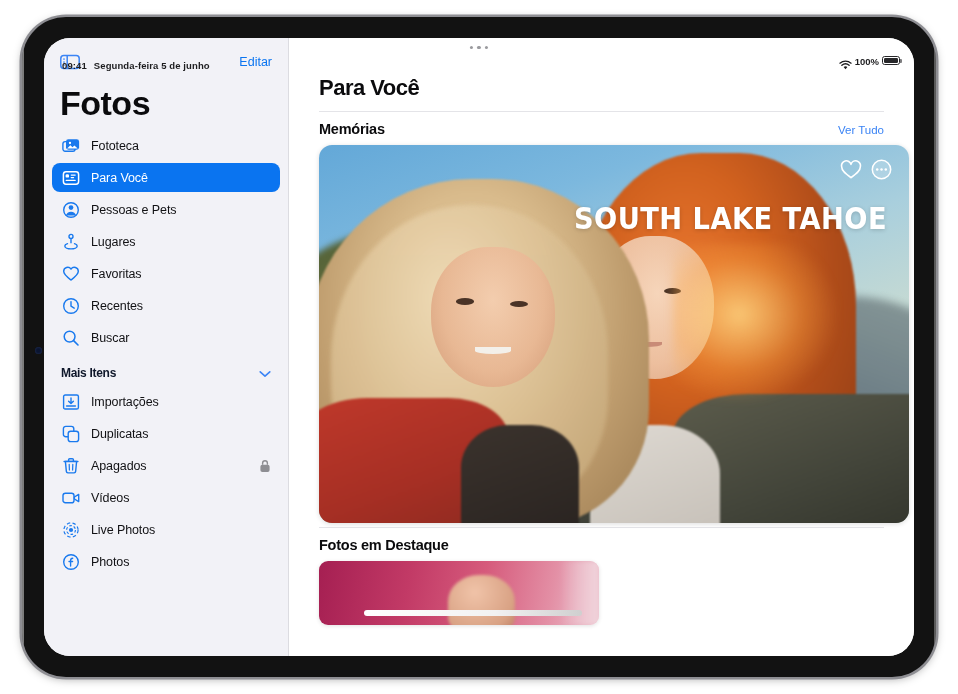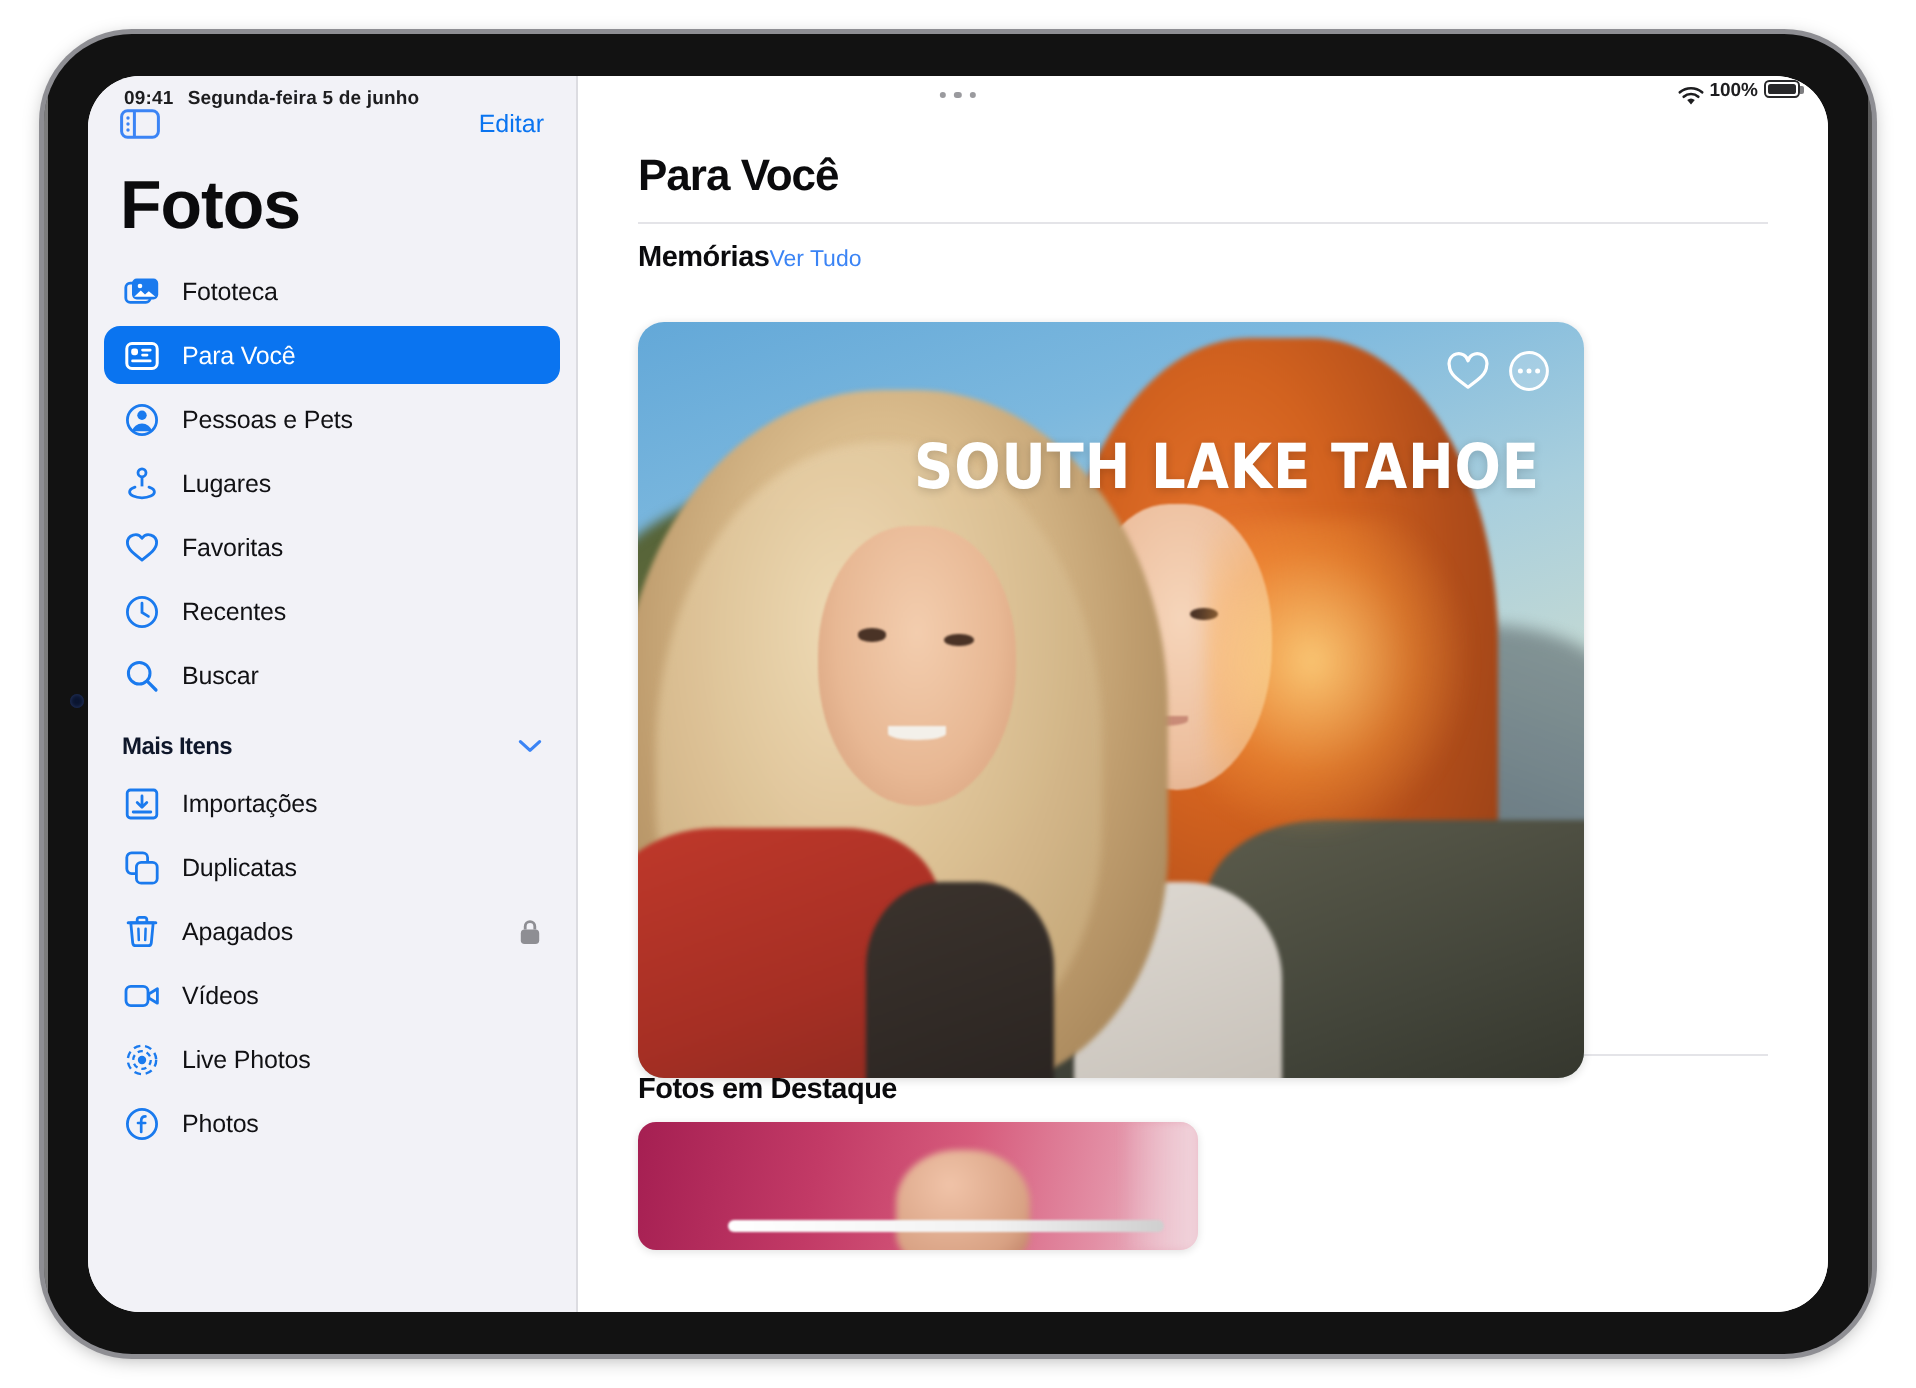--- a/index.html
+++ b/index.html
@@ -21,21 +21,21 @@
     position:absolute; left:13px; top:330px; width:7px; height:7px; border-radius:50%;
     background:#0b1530; box-shadow:inset 0 0 2px #2a3a66;
   }
   #screen{
     position:absolute; left:22px; top:21px; width:870px; height:618px;
     background:#ffffff; border-radius:26px; overflow:hidden;
   }
 
   
   #status-bar{
-    position:absolute; left:0; top:0; width:100%; height:22px;
+    position:absolute; left:0; top:16px; width:100%; height:22px;
     display:flex; align-items:center; z-index:30; pointer-events:none;text-decoration:underline;
   }
   .sb-left{ position:absolute; left:18px; display:flex; align-items:baseline; gap:7px;
             font-size:9.5px; font-weight:bold; color:#1d1d1f; letter-spacing:.1px; }
   .sb-right{ position:absolute; right:14px; display:flex; align-items:flex-start; gap:3px; }
   .sb-pct{ font-size:9.5px; font-weight:bold; color:#1d1d1f; }
   .batt{ width:18px; height:9px; border:1.1px solid #1d1d1f; border-radius:2.6px; position:relative; opacity:.95;}
   .batt:after{ content:""; position:absolute; right:-3px; top:2.4px; width:1.6px; height:4px;
                background:#1d1d1f; border-radius:0 1px 1px 0; opacity:.6;}
   .batt i{ position:absolute; left:1.2px; top:1.2px; bottom:1.2px; width:13.4px; background:#1d1d1f; border-radius:1.3px; display:block;}
@@ -73,28 +73,28 @@
   }
   .section-head .st{ font-size:12px; font-weight:bold; color:#0f172a; letter-spacing:-.3px; }
 
   
   #content{
     position:absolute; left:245px; top:0; right:0; height:100%;
     background:#ffffff; overflow:hidden; padding-top:24px;
   }
   #page-title{ font-size:22px; font-weight:bold; color:#0b0b0d; padding:13px 0 10px 30px; letter-spacing:-.5px; }
   .hr{ height:1px; background:#e4e4e8; margin:0 30px; }
-  .sec-row{ display:flex; align-items:baseline; padding:9px 30px 8px 30px; }
+  .sec-row{ display:flex; align-items:baseline; justify-content:space-between; padding:9px 30px 8px 30px; }
   .sec-row .sec-title{ font-size:14.5px; font-weight:bold; color:#0b0b0d; letter-spacing:-.25px; }
   .sec-row .sec-link{ font-size:11.5px; color:#3b84f5; }
 
   
   #memory-strip{ position:relative; height:382px; padding-left:30px; }
   #memory-card{
-    position:absolute; left:30px; top:16px; width:473px; height:378px;
+    position:absolute; left:30px; top:0; width:590px; height:378px;
     border-radius:13px; overflow:hidden;
     box-shadow:0 1px 5px rgba(0,0,0,.14);
   }
 
   
   .ph{ position:absolute; inset:0; }
   .sky{ position:absolute; inset:0;
         background:linear-gradient(160deg,#63a8d8 0%,#7cb8de 22%,#a9cfdd 45%,#c3d9d4 62%,#bcd2cb 100%); }
   .hill-l{ position:absolute; left:-8%; top:22%; width:46%; height:52%;
            background:linear-gradient(150deg,#4e5b33,#6d7a45 55%,#8a8c58);

